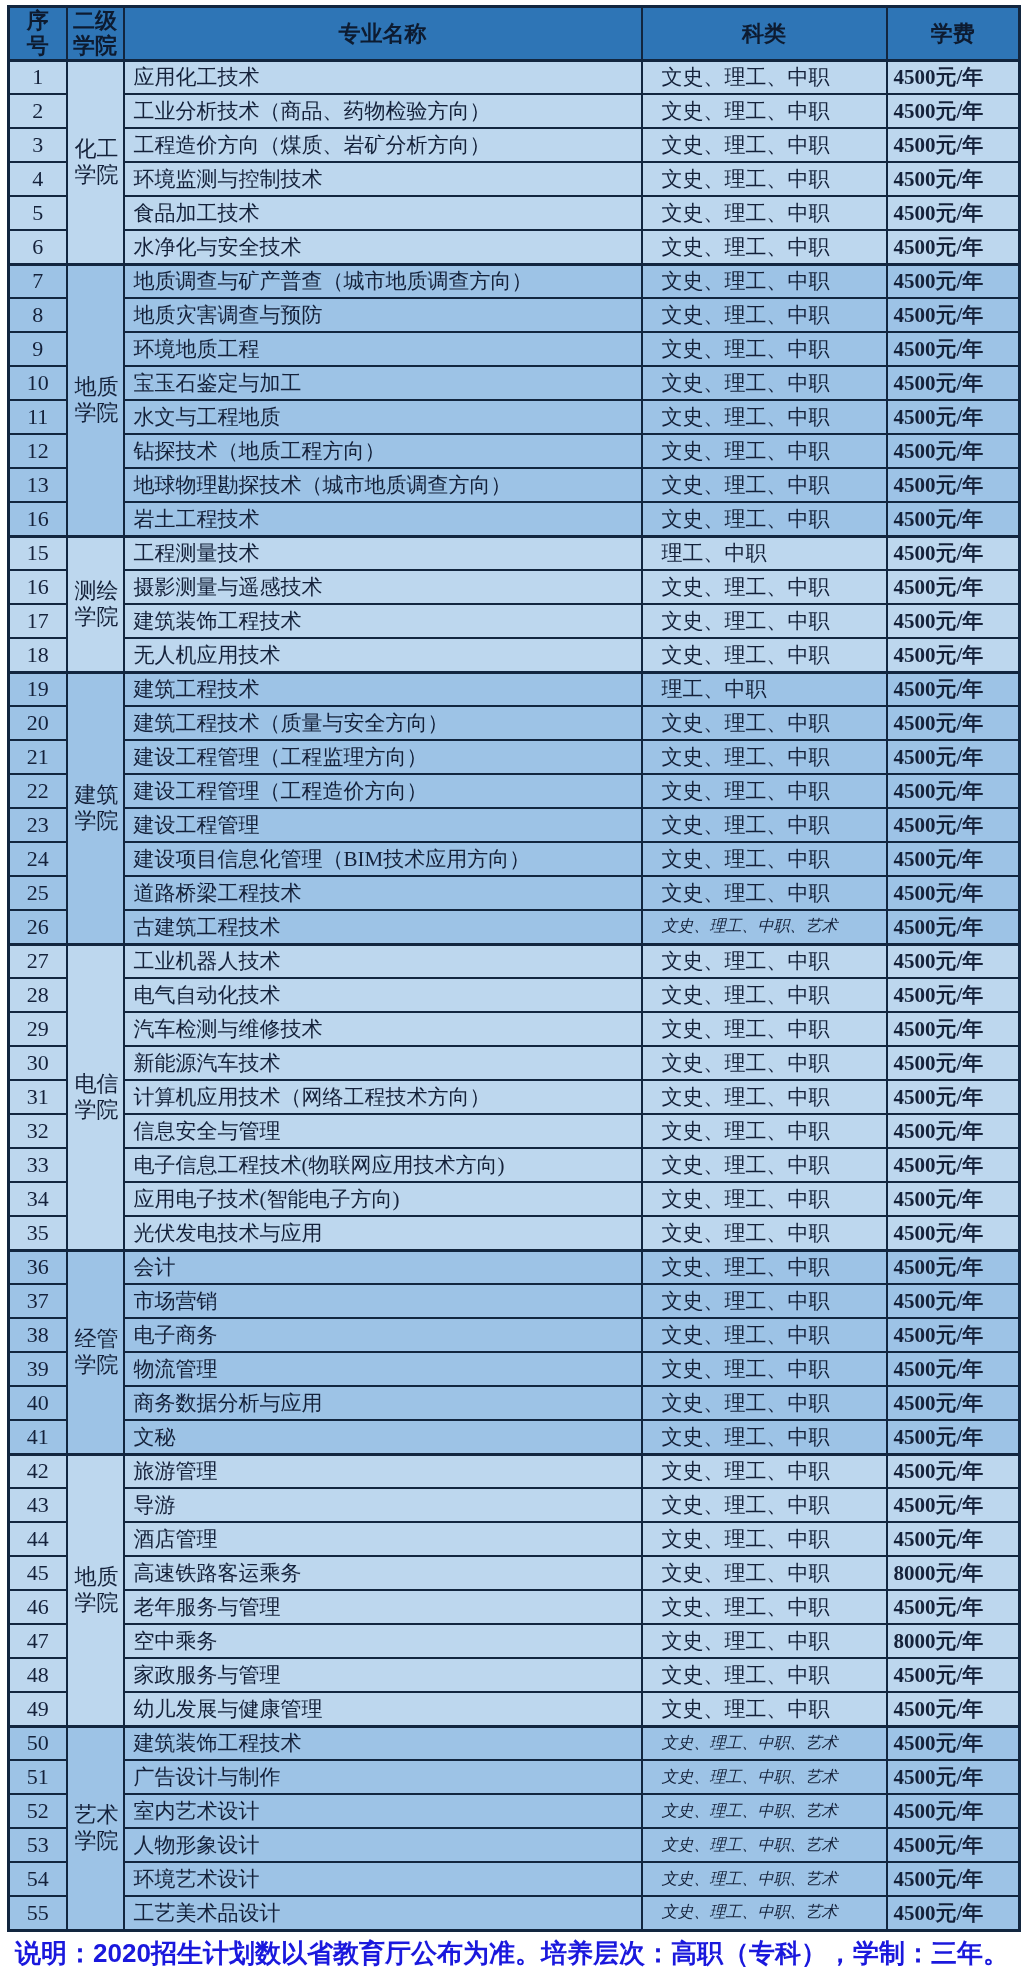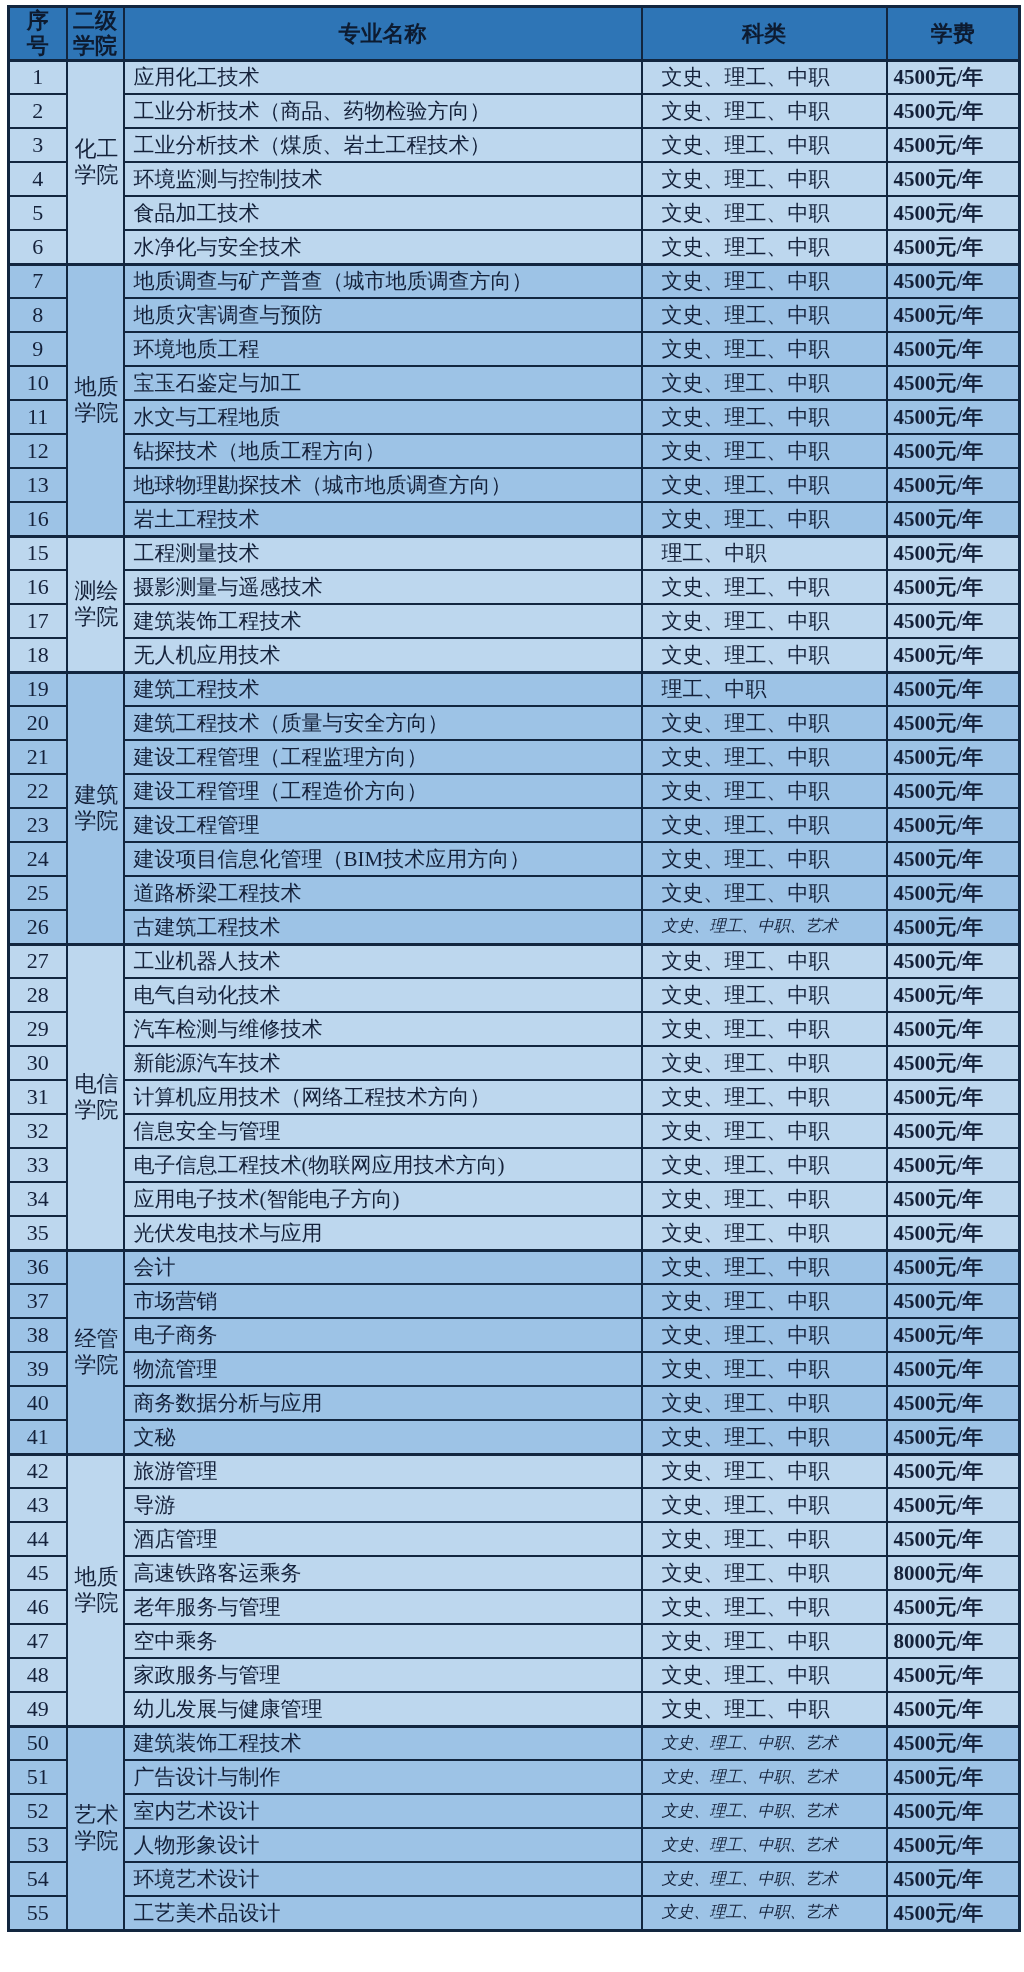--- a/index.html
+++ b/index.html
@@ -87,21 +87,21 @@
           <td class="fee">4500元/年</td>
         </tr>
         <tr class="light">
           <td class="no">2</td>
           <td class="major">工业分析技术（商品、药物检验方向）</td>
           <td class="cat">文史、理工、中职</td>
           <td class="fee">4500元/年</td>
         </tr>
         <tr class="light">
           <td class="no">3</td>
-          <td class="major">工业分析技术（煤质、岩土工程技术）</td>
+          <td class="major">工程造价方向（煤质、岩矿分析方向）</td>
           <td class="cat">文史、理工、中职</td>
           <td class="fee">4500元/年</td>
         </tr>
         <tr class="light">
           <td class="no">4</td>
           <td class="major">环境监测与控制技术</td>
           <td class="cat">文史、理工、中职</td>
           <td class="fee">4500元/年</td>
         </tr>
         <tr class="light">
@@ -413,13 +413,14 @@
         </tr>
         <tr class="dark">
           <td class="no">55</td>
           <td class="major">工艺美术品设计</td>
           <td class="cat small">文史、理工、中职、艺术</td>
           <td class="fee">4500元/年</td>
         </tr>
       </tbody>
   </table>
 
+  <div id="footer-note">说明：2020招生计划数以省教育厅公布为准。培养层次：高职（专科），学制：三年。</div>
 </div>
 
 </body></html>

